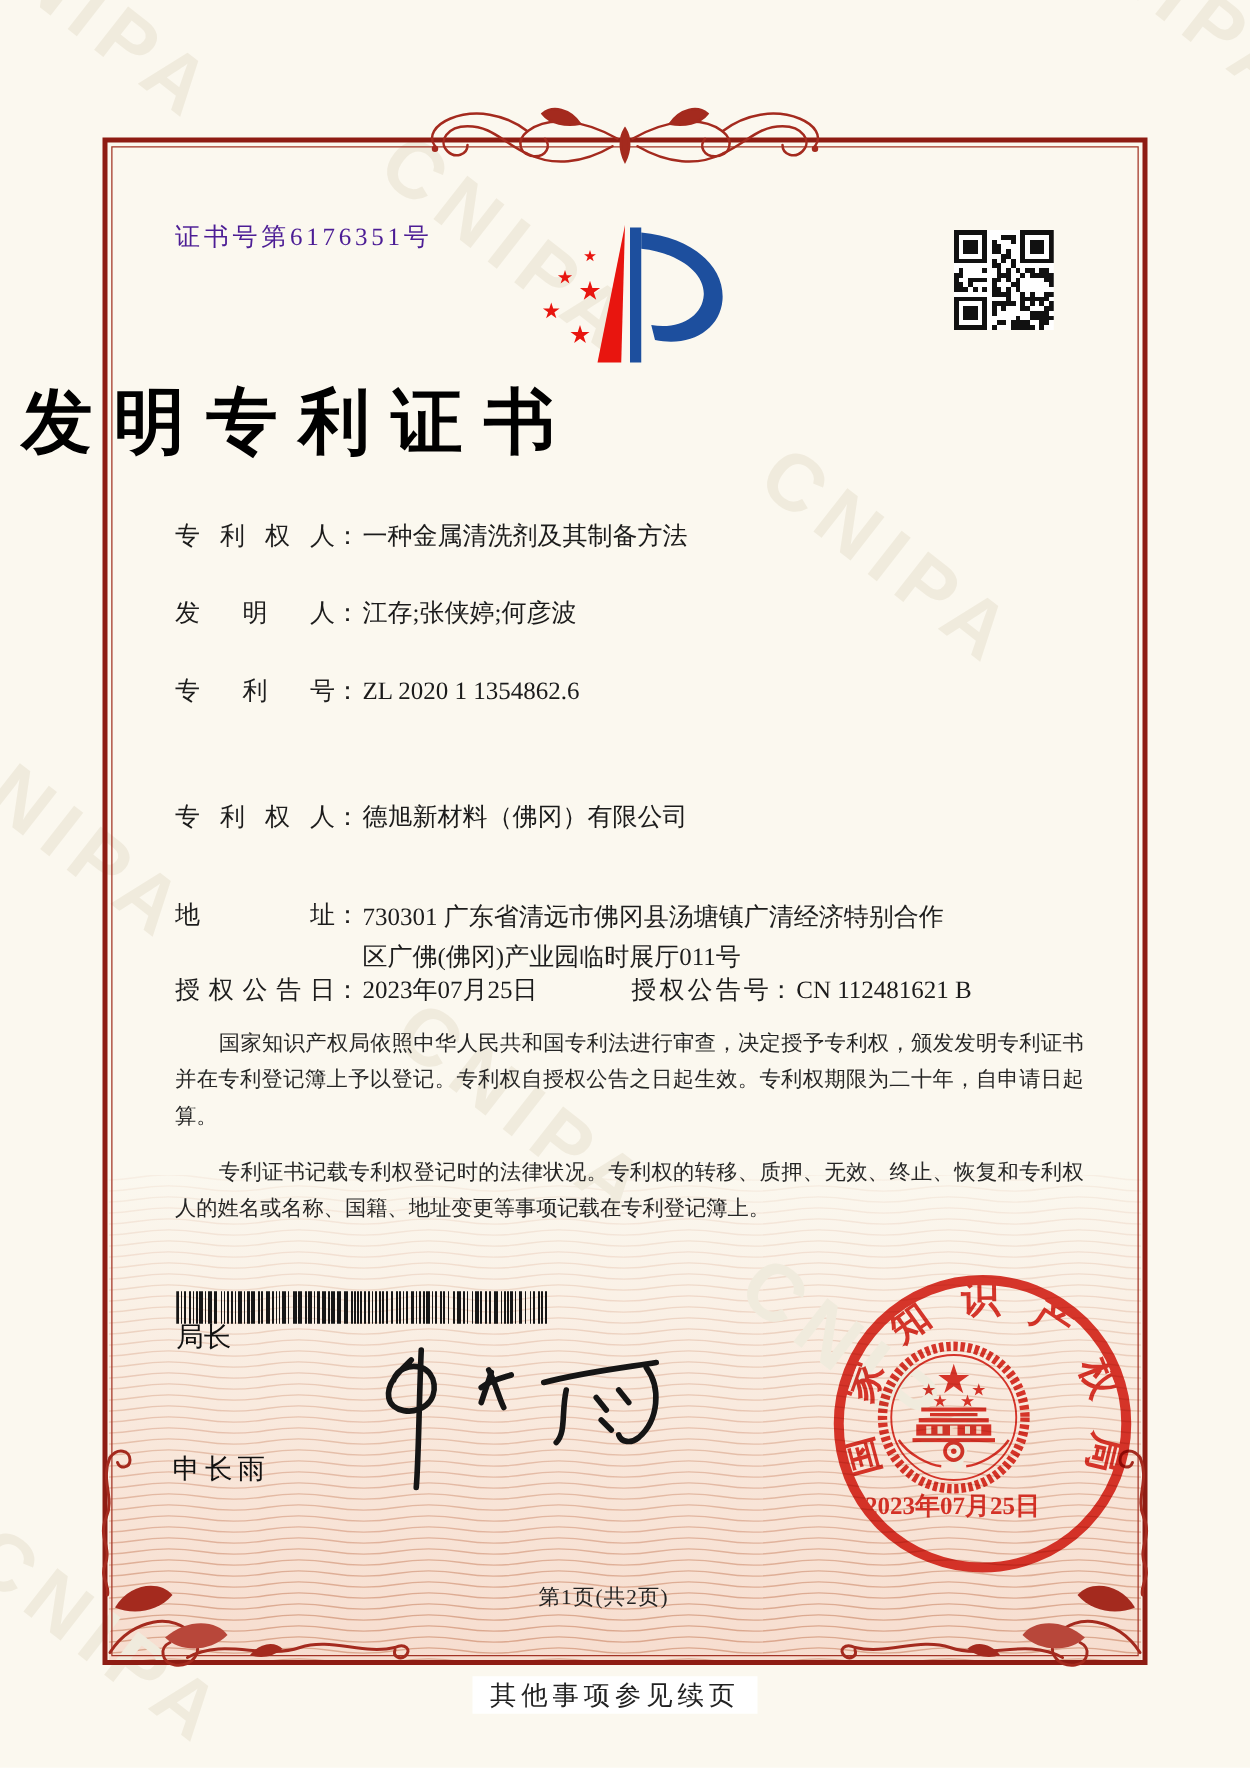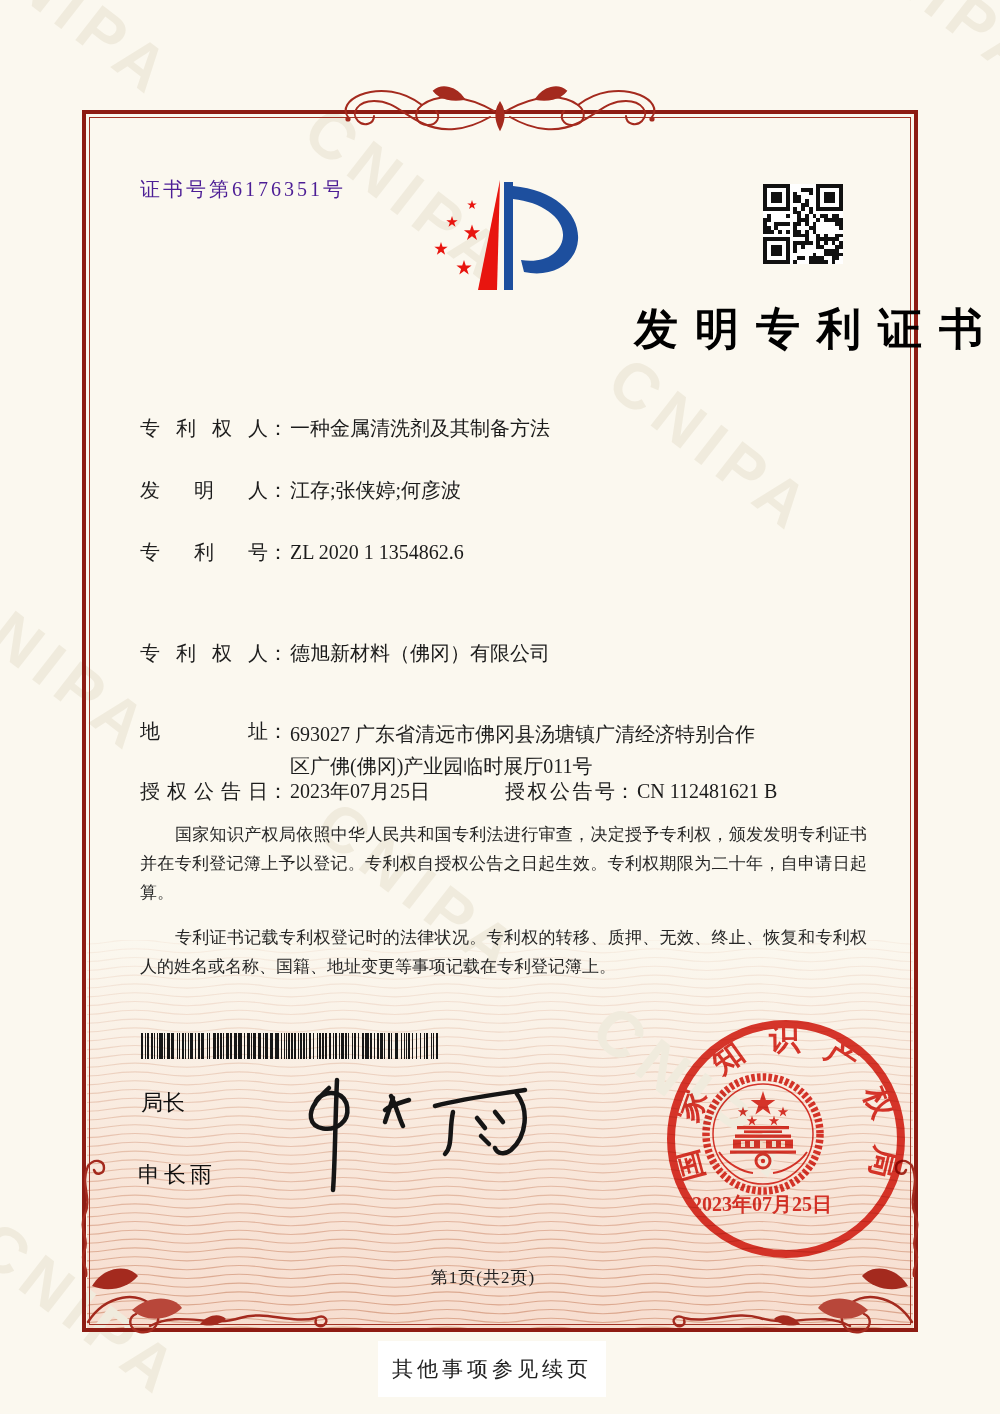--- a/index.html
+++ b/index.html
@@ -43,21 +43,21 @@
 
   
   .cert-no{
     position:absolute;left:140px;top:176px;z-index:4;
     font-size:20px;letter-spacing:3px;color:#4c1d95;
   }
   .logo{position:absolute;left:420px;top:166px;z-index:4;}
   .qr{position:absolute;left:763px;top:184px;z-index:4;}
   .title{
     position:absolute;left:0;top:300px;width:1000px;z-index:4;
-    text-align:right;font-size:44px;font-weight:bold;
+    text-align:left;font-size:57px;font-weight:bold;
     letter-spacing:17px;text-indent:17px;color:#000;
   }
 
   .frow{position:absolute;left:140px;z-index:4;font-size:20px;white-space:nowrap;}
   .flabel{
     display:inline-block;width:128px;vertical-align:top;
     text-align:justify;text-align-last:justify;color:#1d1d1d;
   }
   .fcolon{display:inline-block;width:16px;margin-right:6px;}
   .fvalue{color:#1b1b1b;}
@@ -65,21 +65,21 @@
   .grant-no-group{position:absolute;left:365px;top:0;}
 
   .legal{position:absolute;left:140px;top:820px;width:727px;z-index:4;}
   .legal p{
     margin:0 0 16px 0;font-size:17px;line-height:29px;
     text-indent:35px;text-align:justify;color:#262626;
   }
 
   .barcode{position:absolute;left:141px;top:1033px;z-index:4;}
   .signer-title{
-    position:absolute;left:141px;top:1088px;z-index:5;
+    position:absolute;left:141px;top:1055px;z-index:5;
     font-family:"Liberation Sans","DejaVu Sans",sans-serif;
     font-size:22px;color:#111;
   }
   .signer-name{
     position:absolute;left:138px;top:1160px;z-index:5;
     font-family:"Liberation Sans","DejaVu Sans",sans-serif;
     font-size:22px;letter-spacing:4px;color:#111;
   }
   .signature{position:absolute;left:285px;top:1066px;z-index:5;}
 
@@ -87,21 +87,21 @@
     position:absolute;left:653px;top:1006px;z-index:6;
     opacity:.93;mix-blend-mode:multiply;
   }
 
   .page-info{
     position:absolute;left:0;top:1266px;width:966px;z-index:4;
     text-align:center;font-size:17px;letter-spacing:1px;color:#222;
   }
   .bottom-note{
     position:absolute;left:378px;top:1341px;z-index:4;
-    background:#ffffff;padding:14px 14px;
+    background:#ffffff;padding:1px 14px;
     font-size:21px;letter-spacing:4px;color:#222;
   }
 </style>
 </head>
 <body>
 
 <div class="page">
 
   <div class="wm" style="left:-48px;top:-28px;">CNIPA</div>
   <div class="wm" style="left:822px;top:-40px;">CNIPA</div>
@@ -356,21 +356,21 @@
   <div class="frow" style="top:477px;">
     <span class="flabel">发明人</span><span class="fcolon">：</span><span class="fvalue">江存;张侠婷;何彦波</span>
   </div>
   <div class="frow" style="top:539px;">
     <span class="flabel">专利号</span><span class="fcolon">：</span><span class="fvalue">ZL 2020 1 1354862.6</span>
   </div>
   <div class="frow" style="top:640px;">
     <span class="flabel">专利权人</span><span class="fcolon">：</span><span class="fvalue">德旭新材料（佛冈）有限公司</span>
   </div>
   <div class="frow" style="top:718px;">
-    <span class="flabel">地址</span><span class="fcolon">：</span><span class="addr-val"><span>693027 广东省清远市佛冈县汤塘镇广清经济特别合作</span><br><span>区广佛(佛冈)产业园临时展厅011号</span></span>
+    <span class="flabel">地址</span><span class="fcolon">：</span><span class="addr-val"><span>730301 广东省清远市佛冈县汤塘镇广清经济特别合作</span><br><span>区广佛(佛冈)产业园临时展厅011号</span></span>
   </div>
   <div class="frow" style="top:778px;position:absolute;">
     <span class="flabel">授权公告日</span><span class="fcolon">：</span><span class="fvalue">2023年07月25日</span>
     <span class="grant-no-group">
       <span class="flabel" style="width:110px;">授权公告号</span><span class="fcolon">：</span><span class="fvalue">CN 112481621 B</span>
     </span>
   </div>
 
   <div class="legal">
     <p>国家知识产权局依照中华人民共和国专利法进行审查，决定授予专利权，颁发发明专利证书并在专利登记簿上予以登记。专利权自授权公告之日起生效。专利权期限为二十年，自申请日起算。</p>

